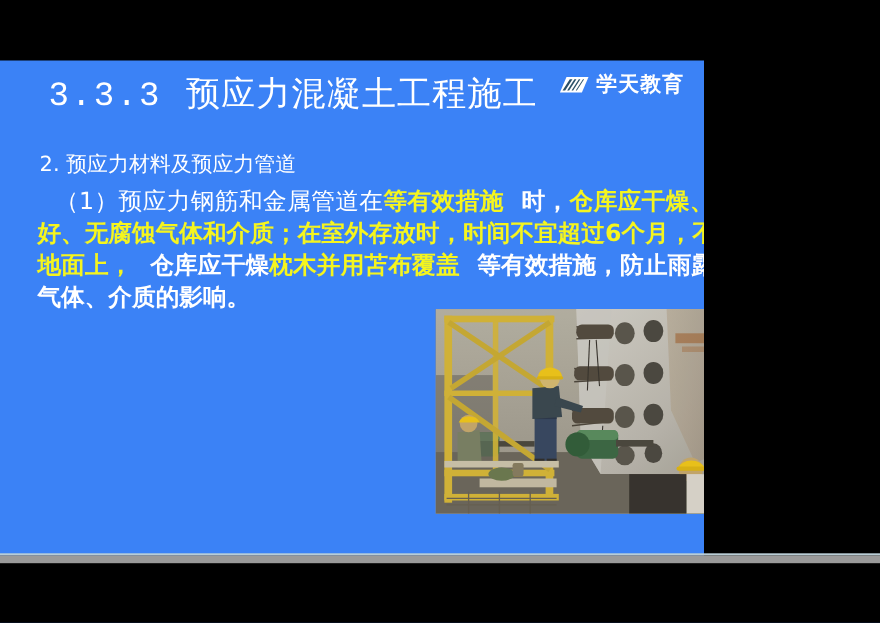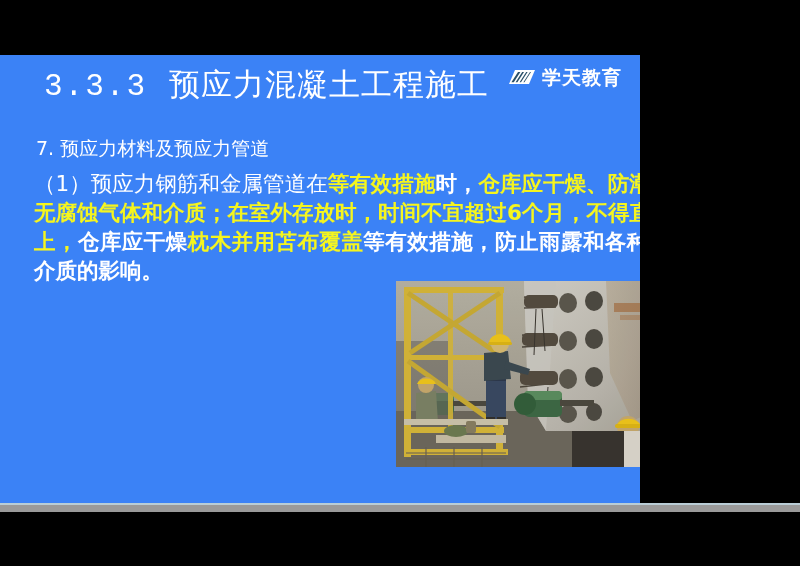--- a/index.html
+++ b/index.html
@@ -104,21 +104,21 @@
     left: 34px;
     top: 114px;
     width: 746px;
     color: #ffffff;
     font-size: 21.5px;
     line-height: 29px;
     font-weight: bold;
     text-align: justify;
   }
   .body-text .hl { color: #f5f51e; }
-  .body-text .pl { color: #ffffff; }
+  .body-text .pl { color: #ffffff; margin-left: 16px; }
   .body-text .lead { font-weight: normal; }
 
   
   .photo {
     position: absolute;
     left: 396px;
     top: 226px;
     width: 286px;
     height: 186px;
     overflow: hidden;
@@ -141,21 +141,21 @@
         <path d="M13.6 15.2 L20.2 5.0 L21.6 5.0 L15.0 15.2 Z" fill="#2a5068"></path>
         <path d="M17.4 15.2 L24.0 5.0 L25.0 5.0 L18.4 15.2 Z" fill="#2a5068"></path>
       </svg>
       <span class="logo-text">学天教育</span>
     </div>
 
     <div class="title">
       <span class="num">3.3.3</span><span class="gap"></span><span>预应力混凝土工程施工</span>
     </div>
 
-    <div class="subheading">7. 预应力材料及预应力管道</div>
+    <div class="subheading">2. 预应力材料及预应力管道</div>
 
     <div class="body-text" id="body-paragraph"><span class="pl lead">（1）预应力钢筋和金属管道在</span><span class="hl">等有效措施</span><span class="pl">时，</span><span class="hl">仓库应干燥、防潮、通风良好、无腐蚀气体和介质；在室外存放时，时间不宜超过6个月，不得直接堆放在地面上，</span><span class="pl">仓库应干燥</span><span class="hl">枕木并用苫布覆盖</span><span class="pl">等有效措施，防止雨露和各种腐蚀性气体、介质的影响。</span></div>
 
     <div class="photo">
       <svg viewBox="0 0 286 186" preserveAspectRatio="none">
         <defs>
           <linearGradient id="skyg" x1="0" y1="0" x2="0" y2="1">
             <stop offset="0" stop-color="#b9b4a6"></stop>
             <stop offset="1" stop-color="#9b9688"></stop>
           </linearGradient>

